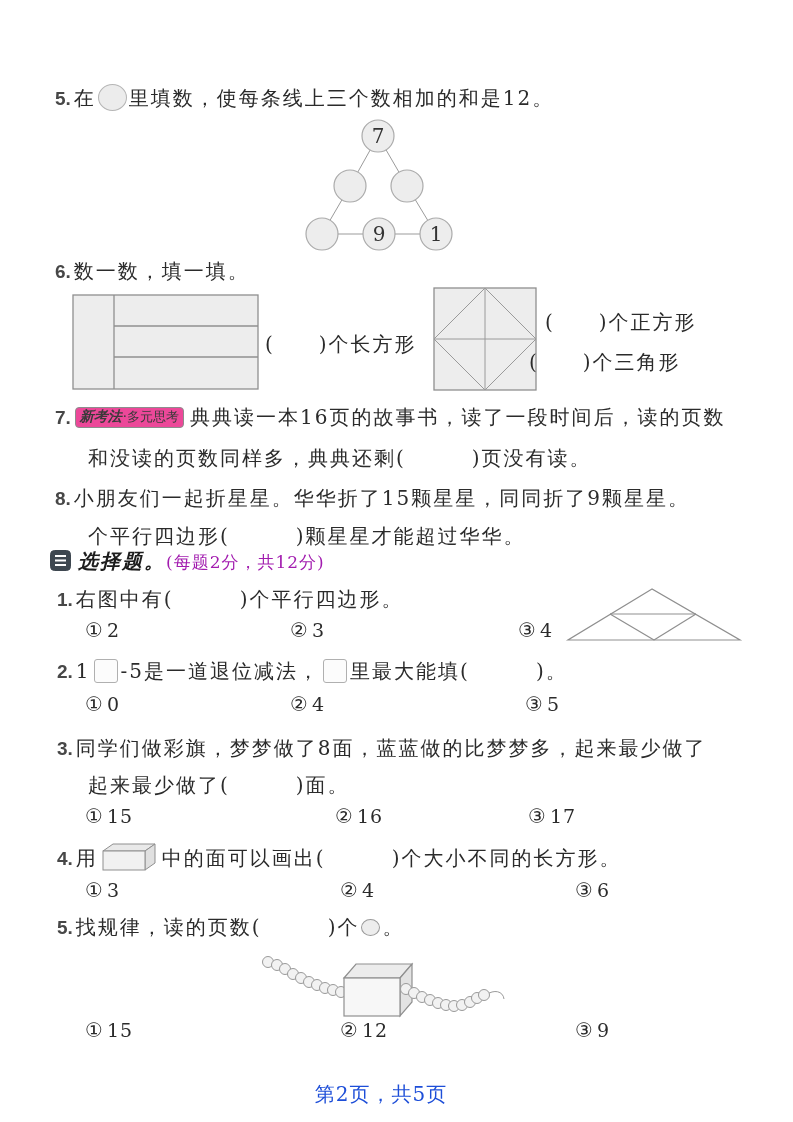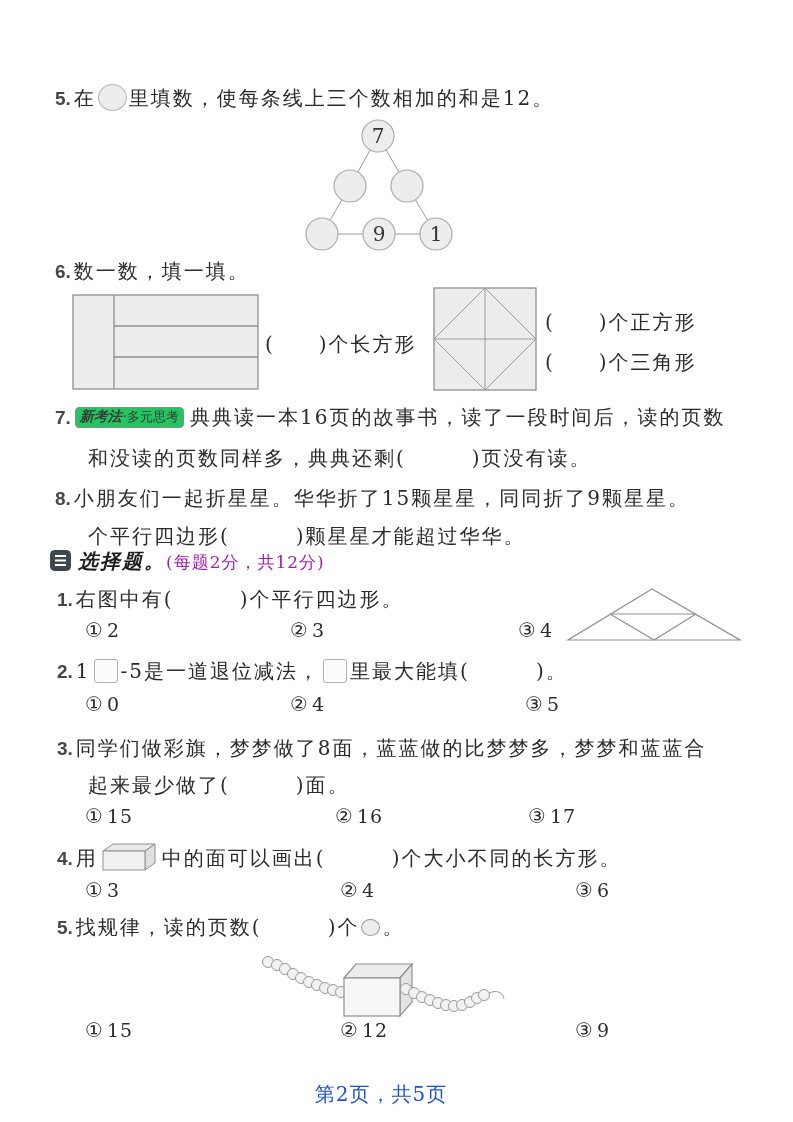--- a/index.html
+++ b/index.html
@@ -22,21 +22,21 @@
   .blank-box{
     display:inline-block;width:22px;height:22px;border:1px solid #b0b0b0;border-radius:3px;
     background:#fcfcfc;vertical-align:-5px;margin:0 3px;
   }
   .bead-inline{
     display:inline-block;width:17px;height:15px;border:1px solid #9a9a9a;border-radius:50%;
     background:#ededed;vertical-align:-2px;margin:0 2px;
   }
   .badge{
     display:inline-block;border:1px solid #8d8d8d;border-radius:4px;padding:0 4px 1px 4px;
-    font-size:13px;color:#3a3a3a;letter-spacing:0;vertical-align:3px;margin:0 6px 0 1px;background:#22c55e;
+    font-size:13px;color:#3a3a3a;letter-spacing:0;vertical-align:3px;margin:0 6px 0 1px;background:#ec4899;
   }
   .badge .strong{font-weight:bold;font-style:italic;font-size:14px;margin-right:1px;}
   .sec-header{position:absolute;left:50px;top:548px;white-space:nowrap;}
   .sec-icon{display:inline-block;vertical-align:-3px;margin-right:7px;}
   .sec-title{font-family:"Liberation Sans",sans-serif;font-weight:bold;font-size:20px;color:#1d1d1d;letter-spacing:2px;font-style:italic;}
   .sec-note{font-size:17px;letter-spacing:1px;color:#a21caf;}
   .fig{position:absolute;}
   .footer{
     position:absolute;left:0;top:1081px;width:100%;text-align:center;
     font-size:20px;letter-spacing:1px;color:#1d4ed8;
@@ -91,21 +91,21 @@
   <svg class="fig" style="left:433px;top:287px" width="105" height="105">
     <rect x="1" y="1" width="102" height="102" fill="#ededed" stroke="#8f8f8f" stroke-width="1.3"></rect>
     <g stroke="#9a9a9a" stroke-width="1" fill="none">
       <line x1="52" y1="1" x2="52" y2="103"></line>
       <line x1="1" y1="52" x2="103" y2="52"></line>
       <polygon points="52,1 1,52 52,103 103,52"></polygon>
     </g>
   </svg>
 
   <div class="line" style="left:545px;top:309px">(　　)个正方形</div>
-  <div class="line" style="left:545px;top:349px">(　　)个三角形</div>
+  <div class="line" style="left:529px;top:349px">(　　)个三角形</div>
 
   <div class="line" style="left:55px;top:404px">
     <span class="qnum">7.</span><span class="badge"><span class="strong">新考法</span><span>·多元思考</span></span><span>典典读一本16页的故事书，读了一段时间后，读的页数</span>
   </div>
   <div class="line" style="left:88px;top:445px">和没读的页数同样多，典典还剩(　　　)页没有读。</div>
 
   <div class="line" style="left:55px;top:485px">
     <span class="qnum">8.</span><span>小朋友们一起折星星。华华折了15颗星星，同同折了9颗星星。</span>
   </div>
   <div class="line" style="left:88px;top:523px">个平行四边形(　　　)颗星星才能超过华华。</div>
@@ -135,21 +135,21 @@
   <span class="opt" style="left:518px;top:618px"><span class="mark">③</span><span class="val">4</span></span>
 
   <div class="line" style="left:57px;top:658px">
     <span class="qnum">2.</span><span>1</span><span class="blank-box"></span><span>-5是一道退位减法，</span><span class="blank-box"></span><span>里最大能填(　　　)。</span>
   </div>
   <span class="opt" style="left:85px;top:692px"><span class="mark">①</span><span class="val">0</span></span>
   <span class="opt" style="left:290px;top:692px"><span class="mark">②</span><span class="val">4</span></span>
   <span class="opt" style="left:525px;top:692px"><span class="mark">③</span><span class="val">5</span></span>
 
   <div class="line" style="left:57px;top:735px">
-    <span class="qnum">3.</span><span>同学们做彩旗，梦梦做了8面，蓝蓝做的比梦梦多，梦梦和蓝蓝合</span>
+    <span class="qnum">3.</span><span>同学们做彩旗，梦梦做了8面，蓝蓝做的比梦梦多，起来最少做了</span>
   </div>
   <div class="line" style="left:88px;top:772px">起来最少做了(　　　)面。</div>
   <span class="opt" style="left:85px;top:804px"><span class="mark">①</span><span class="val">15</span></span>
   <span class="opt" style="left:335px;top:804px"><span class="mark">②</span><span class="val">16</span></span>
   <span class="opt" style="left:528px;top:804px"><span class="mark">③</span><span class="val">17</span></span>
 
   <div class="line" style="left:57px;top:842px">
     <span class="qnum">4.</span><span>用</span><svg width="58" height="30" style="vertical-align:-7px;margin:0 3px">
         <g stroke="#8f8f8f" stroke-width="1">
           <polygon points="2,9 12,2 54,2 44,9" fill="#e9e9e9"></polygon>

